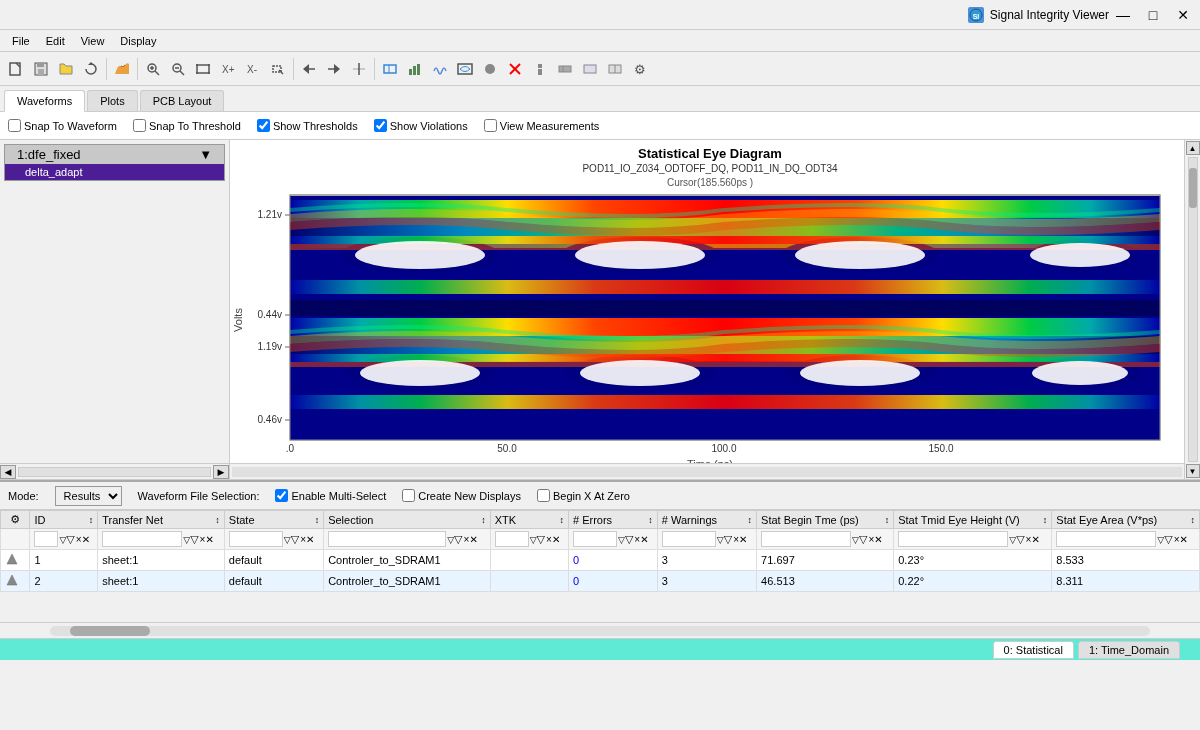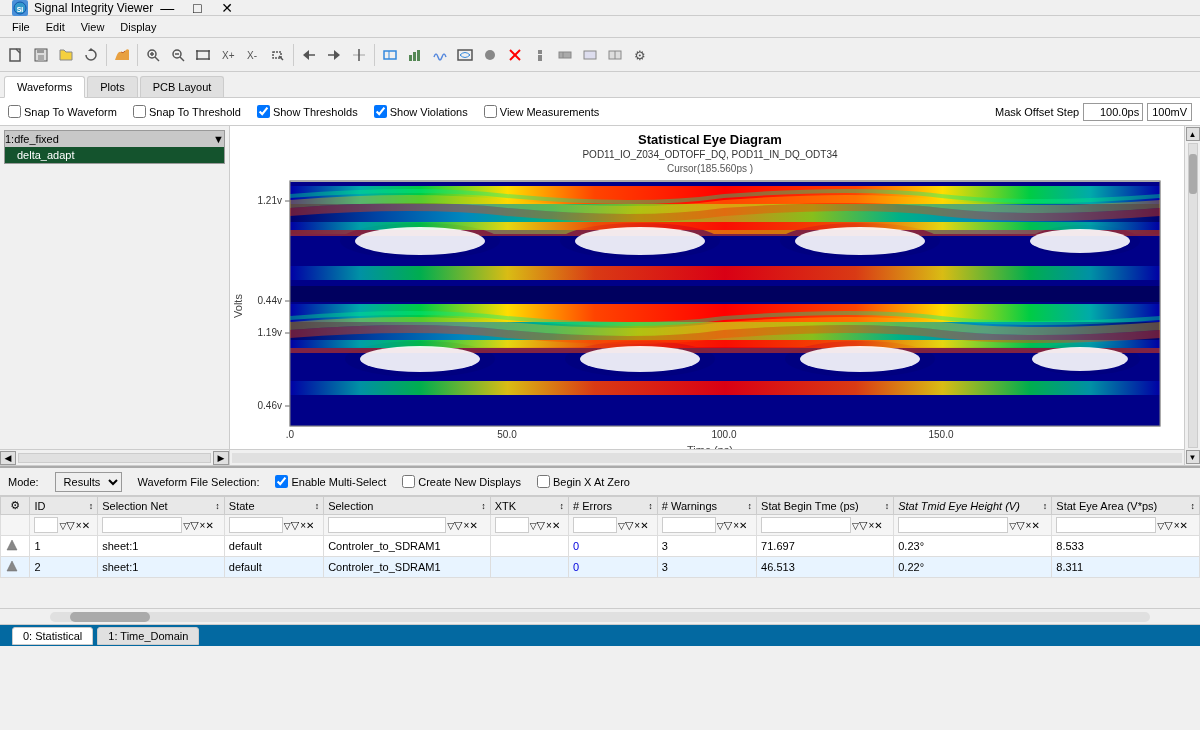--- a/index.html
+++ b/index.html
@@ -1,19 +1,19 @@
 <!DOCTYPE html>
 <html><head>
   <meta charset="utf-8">
   <style>
     * { box-sizing: border-box; margin: 0; padding: 0; }
     body { font-family: 'Segoe UI', Arial, sans-serif; font-size: 11px; background: #f0f0f0; width: 1200px; height: 730px; overflow: hidden; }
     
     
-    .titlebar { background: #f0f0f0; height: 16px; display: flex; align-items: center; justify-content: flex-start; padding: 0 12px; border-bottom: 1px solid #ccc; }
+    .titlebar { background: #f0f0f0; height: 30px; display: flex; align-items: center; justify-content: flex-end; padding: 0 3px; border-bottom: 1px solid #ccc; }
     .titlebar-left { display: flex; align-items: center; gap: 6px; font-size: 12px; }
     .titlebar-icon { width: 16px; height: 16px; background: #4a90d9; border-radius: 2px; display: flex; align-items: center; justify-content: center; color: white; font-size: 9px; }
     .titlebar-controls { display: flex; gap: 2px; }
     .titlebar-btn { width: 28px; height: 22px; border: none; background: transparent; cursor: pointer; font-size: 14px; display: flex; align-items: center; justify-content: center; }
     
     
     .menubar { background: #f0f0f0; height: 22px; display: flex; align-items: center; padding: 0 4px; border-bottom: 1px solid #ccc; }
     .menubar-item { padding: 2px 8px; cursor: pointer; font-size: 11px; }
     
     
@@ -54,21 +54,21 @@
     table.results th .col-header { display: flex; align-items: center; justify-content: space-between; }
     table.results th .sort-icon { font-size: 9px; }
     table.results td { border: 1px solid #ddd; padding: 2px 4px; white-space: nowrap; }
     table.results tr.row-1 td { background: #fff; }
     table.results tr.row-2 td { background: #e8f4ff; }
     .filter-row td { padding: 1px 2px; background: #f5f5f5; }
     .filter-input { width: 100%; height: 16px; border: 1px solid #ccc; font-size: 10px; }
     .text-blue { color: #0000dd; }
     
     
-    .bottom-tabbar { height: 22px; background: #0369a1; border-top: 1px solid #ccc; display: flex; align-items: center; padding: 0 12px; gap: 4px; }
+    .bottom-tabbar { height: 22px; background: #5eead4; border-top: 1px solid #ccc; display: flex; align-items: center; padding: 0 20px; gap: 4px; justify-content: flex-end; }
     .bottom-tab { padding: 2px 10px; border: 1px solid #ccc; background: #e0e0e0; cursor: pointer; font-size: 11px; border-radius: 3px 3px 0 0; }
     .bottom-tab.active { background: white; }
     
     .gear-icon::before { content: '⚙'; }
     .funnel-icon::before { content: '▽'; font-size: 9px; }
     .x-icon::before { content: '×'; }
   </style>
 </head>
 <body>
 
@@ -275,38 +275,33 @@
     <span>Show Thresholds</span>
   </label>
   <label class="checkbox-label">
     <input type="checkbox" checked="" style="">
     <span>Show Violations</span>
   </label>
   <label class="checkbox-label">
     <input type="checkbox" style="">
     <span>View Measurements</span>
   </label>
-  <div class="optionsbar-right">
-    <span>Mask Offset Step</span>
-    <input class="mask-step-input" type="text" value="100.0ps" style="">
-    <span class="mask-step-unit">100mV</span>
-  </div>
 </div>
 
 <div style="display:flex; height:340px; border-bottom:1px solid #ccc;">
 
   <div class="left-panel">
     <div style="flex:1; padding:2px; background:#f0f0f0; overflow:hidden;">
       <div class="display-list">
 
-        <div style="background:#c8c8c8; padding:2px 0; font-size:11px; display:flex; justify-content:space-between; cursor:pointer;">
+        <div style="background:#c8c8c8; padding:2px 12px; font-size:13px; display:flex; justify-content:space-between; cursor:pointer;">
           <span>1:dfe_fixed</span>
           <span>▼</span>
         </div>
-        <div style="background:#14532d; color:white; padding:2px 12px; font-size:11px; cursor:pointer;">
+        <div style="background:#4c1d95; color:white; padding:2px 20px; font-size:11px; cursor:pointer;">
           <span>delta_adapt</span>
         </div>
       </div>
     </div>
 
     <div style="height:16px; background:#f0f0f0; border-top:1px solid #ccc; display:flex; align-items:center;">
       <button style="width:16px; height:14px; border:1px solid #999; background:#e0e0e0; font-size:9px; cursor:pointer;">◀</button>
       <div style="flex:1; height:10px; background:#e0e0e0; border:1px solid #ccc; margin:0 2px;"></div>
       <button style="width:16px; height:14px; border:1px solid #999; background:#e0e0e0; font-size:9px; cursor:pointer;">▶</button>
     </div>
@@ -491,21 +486,21 @@
             <span class="gear-icon"></span>
           </th>
           <th style="width:40px;">
             <div class="col-header">
                 <span>ID</span>
                 <span class="sort-icon">↕</span>
               </div>
           </th>
           <th style="width:110px;">
             <div class="col-header">
-                <span>Selection Net</span>
+                <span>Transfer Net</span>
                 <span class="sort-icon">↕</span>
               </div>
           </th>
           <th style="width:80px;">
             <div class="col-header">
                 <span>State</span>
                 <span class="sort-icon">↕</span>
               </div>
           </th>
           <th style="width:150px;">
@@ -531,21 +526,21 @@
                 <span># Warnings</span>
                 <span class="sort-icon">↕</span>
               </div>
           </th>
           <th style="width:120px;">
             <div class="col-header">
                 <span>Stat Begin Tme (ps)</span>
                 <span class="sort-icon">↕</span>
               </div>
           </th>
-          <th style="width:140px;font-style:italic;">
+          <th style="width:140px;">
             <div class="col-header">
                 <span>Stat Tmid Eye Height (V)</span>
                 <span class="sort-icon">↕</span>
               </div>
           </th>
           <th style="width:130px;">
             <div class="col-header">
                 <span>Stat Eye Area (V*ps)</span>
                 <span class="sort-icon">↕</span>
               </div>

